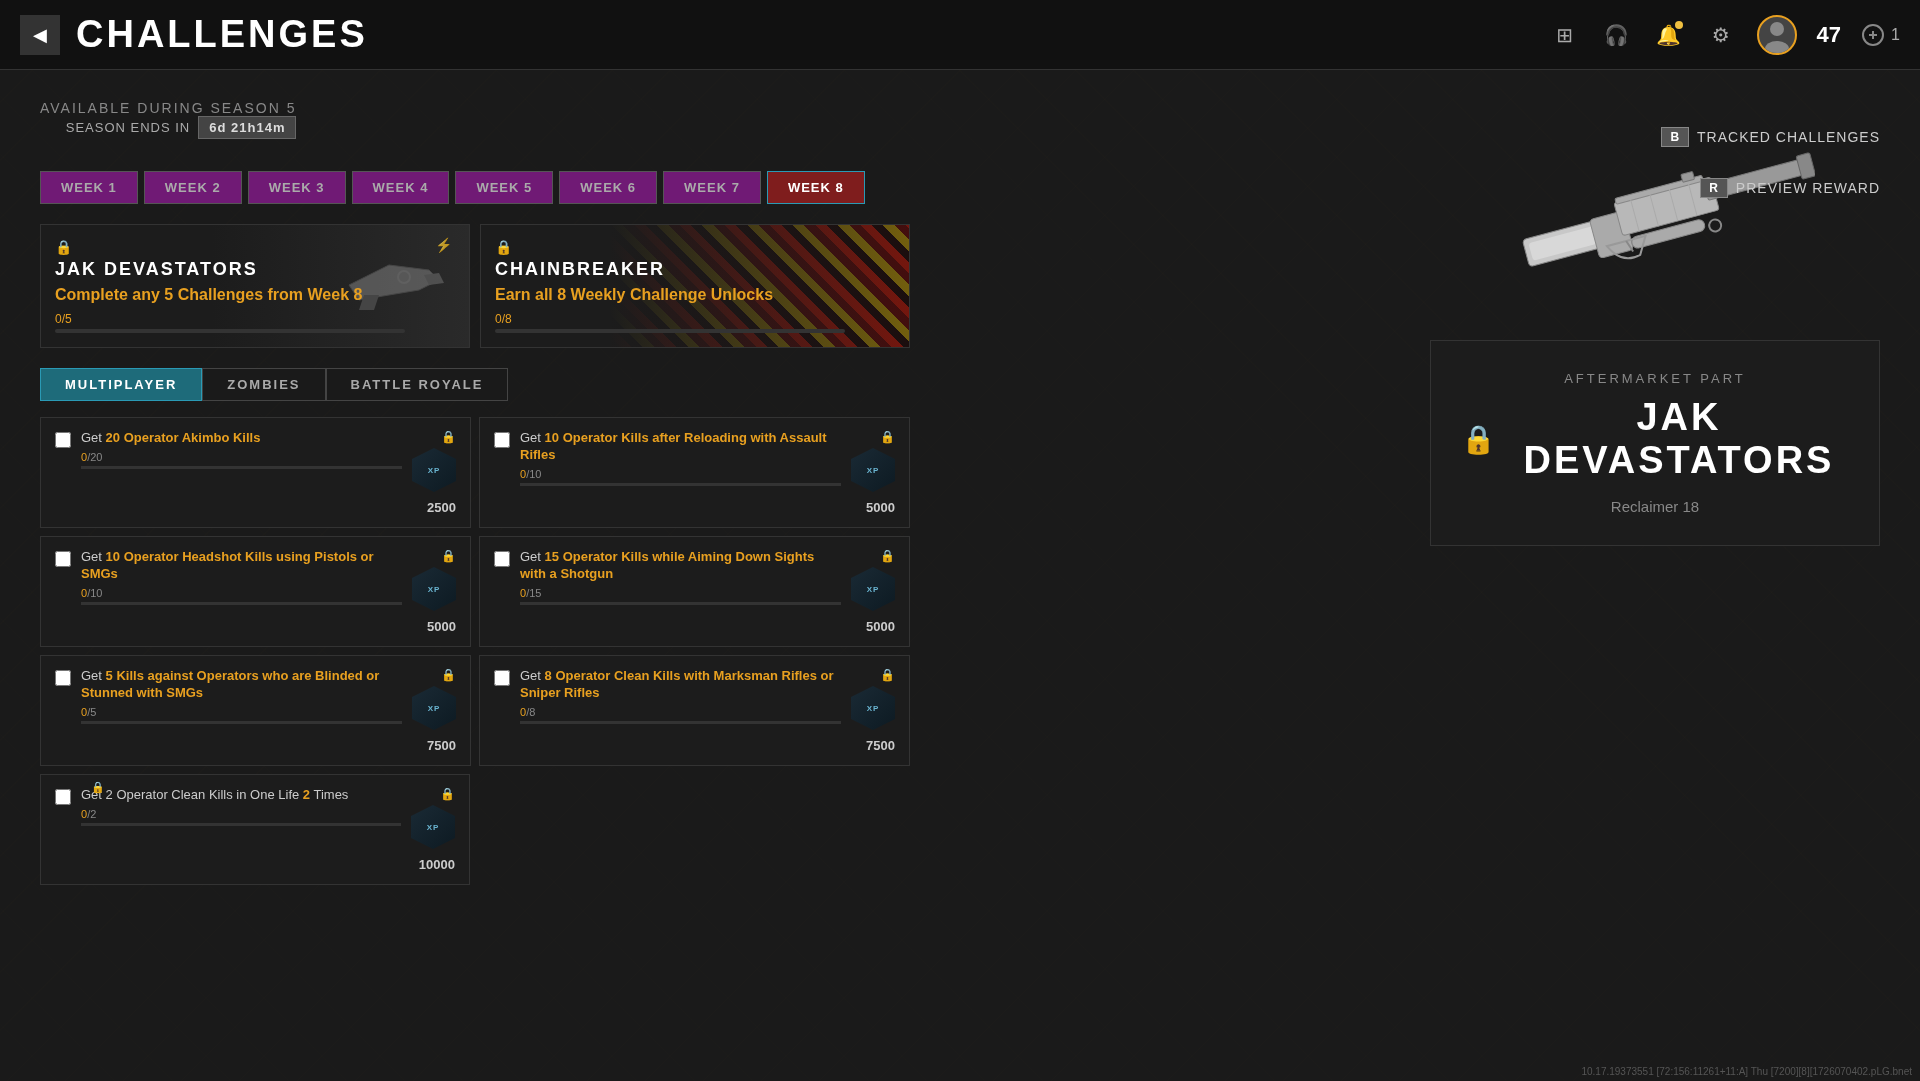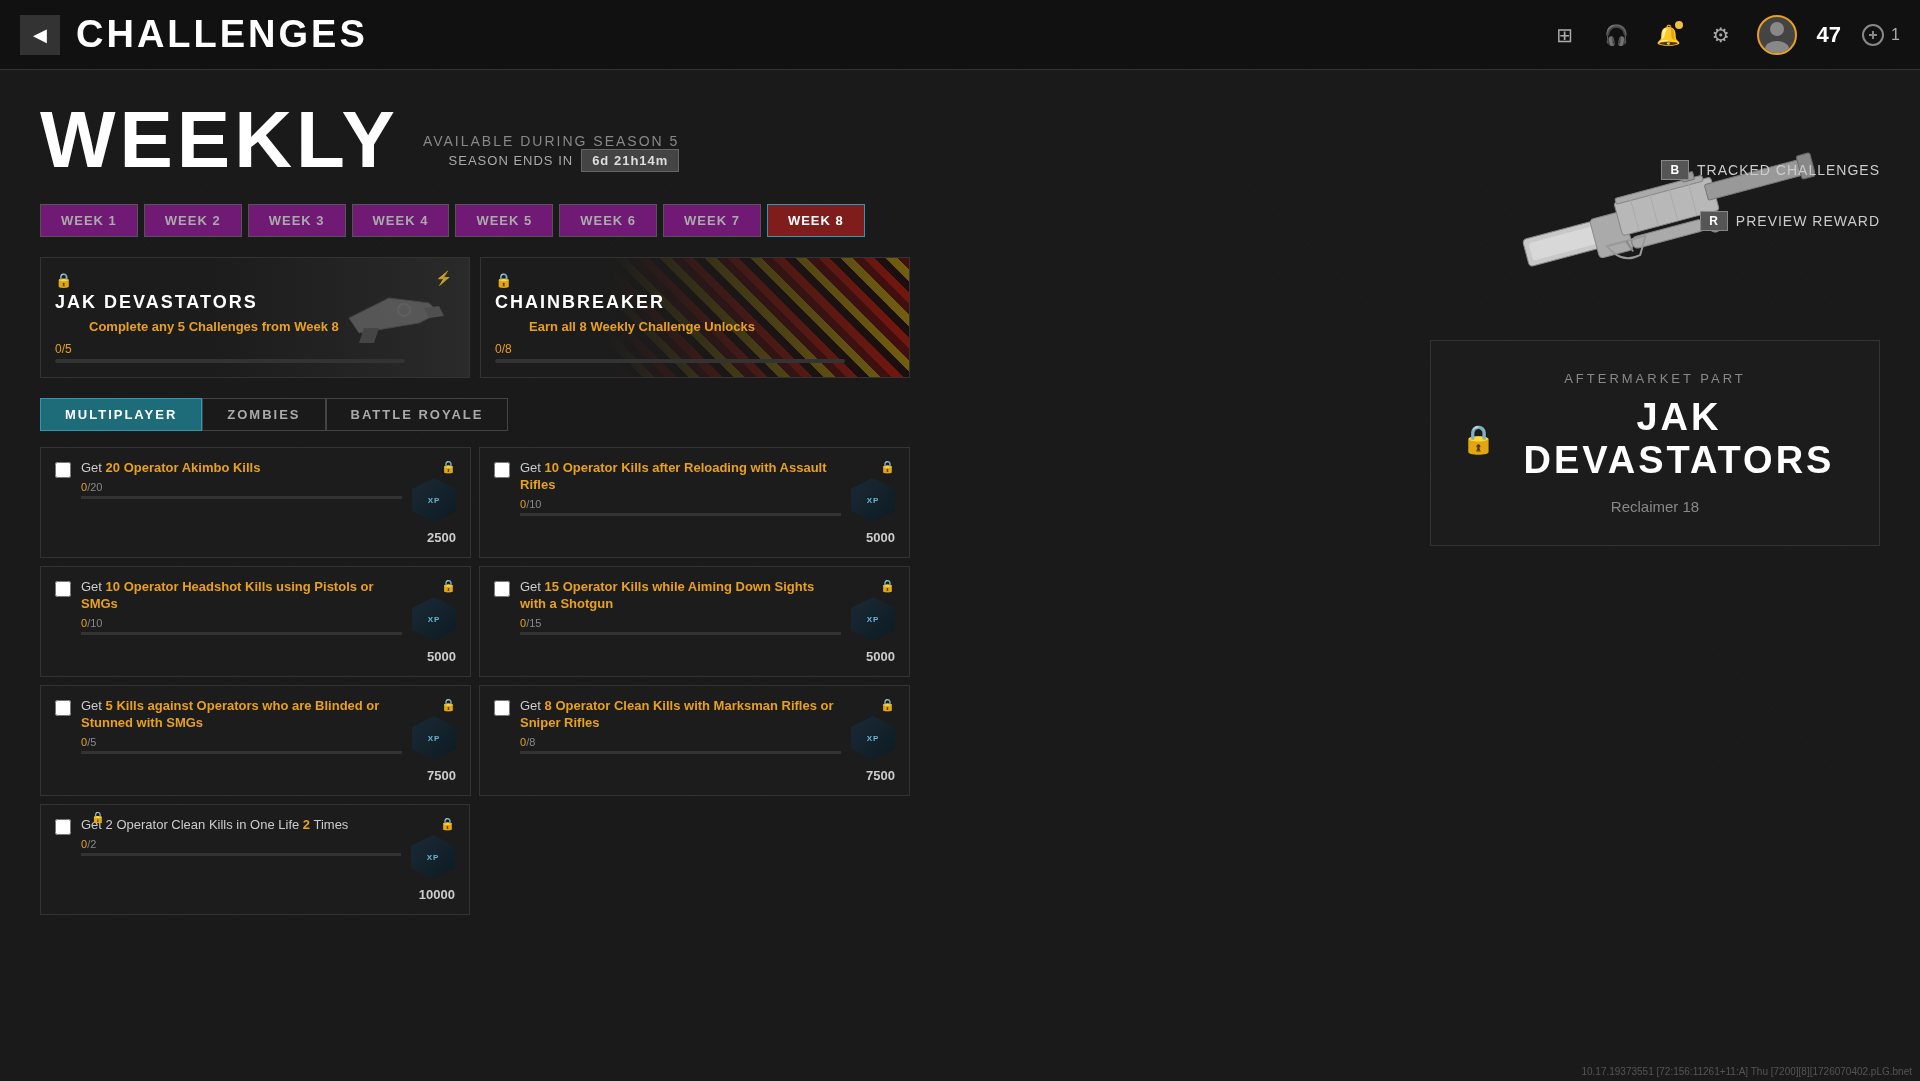--- a/index.html
+++ b/index.html
@@ -257,26 +257,25 @@
       font-weight: bold;
       letter-spacing: 2px;
       color: #fff;
       text-transform: uppercase;
       margin-bottom: 6px;
       position: relative;
       z-index: 2;
     }
 
     .reward-desc {
-      font-size: 13px;
+      font-size: 16px;
       color: #aaa;
       margin-bottom: 8px;
       position: relative;
       z-index: 2;
-      margin-left: 34px;
     }
 
     .reward-desc span {
       color: #e8a020;
       font-weight: bold;
     }
 
     .reward-progress {
       position: relative;
       z-index: 2;
@@ -511,21 +510,20 @@
         <path d="M8 12 L16 12 M12 8 L12 16" stroke="#888" stroke-width="2"></path>
       </svg>
       <span>1</span>
     </div>
   </div>
 </div>
 
 <div class="main">
 
   <div class="weekly-header">
-    <span class="weekly-title">WEEKLY</span>
     <div class="season-info">
       <div class="available-text">AVAILABLE DURING SEASON 5</div>
       <div class="season-ends">
         <span>SEASON ENDS IN</span>
         <span class="time-badge">6d 21h14m</span>
       </div>
     </div>
     <div class="tracked-challenges">
       <span class="key-badge">B</span>
       <span>TRACKED CHALLENGES</span>

